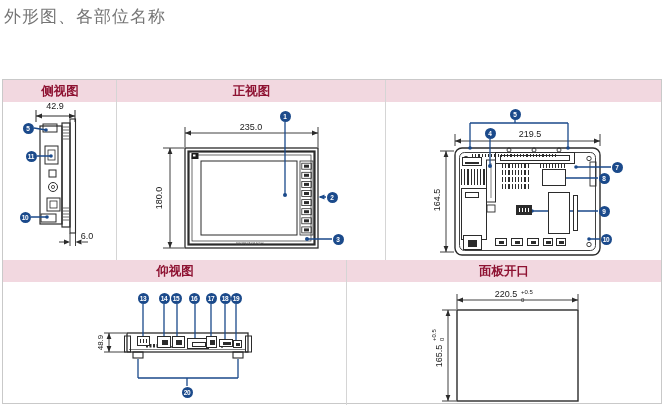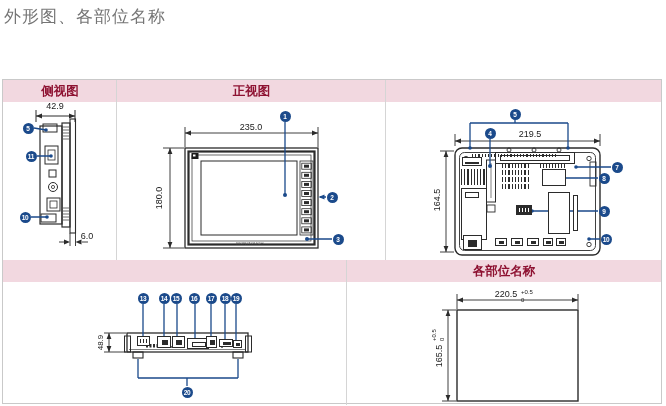--- a/index.html
+++ b/index.html
@@ -26,21 +26,22 @@
 
 <div id="stage">
 
   <div class="page-title">外形图、各部位名称</div>
 
   <div class="tbl">
     <div class="band" style="top:0;"></div>
     <div class="band" style="top:180px;"></div>
     <div class="hcell" style="left:0;top:0;width:114px;">侧视图</div>
     <div class="hcell" style="left:114px;top:0;width:269px;">正视图</div>
-    <div class="hcell" style="left:344px;top:180px;width:314px;">各部位名称</div>
+    <div class="hcell" style="left:0;top:180px;width:344px;">仰视图</div>
+    <div class="hcell" style="left:344px;top:180px;width:314px;">面板开口</div>
     <div class="vdiv" style="left:113px;top:0;height:180px;"></div>
     <div class="vdiv" style="left:382px;top:0;height:180px;"></div>
     <div class="vdiv" style="left:343px;top:180px;height:145px;"></div>
   </div>
 
   <svg class="draw" width="666" height="406" viewBox="0 0 666 406">
 
     <g stroke="#2b2b2b" fill="none" stroke-width="1">
       <path d="M36 110 V122 M75 110 V122 M36 116 H75"></path>
       <path d="M36 116 l6 -2.4 v4.8 z M75 116 l-6 -2.4 v4.8 z" fill="#2b2b2b" stroke="none"></path>

